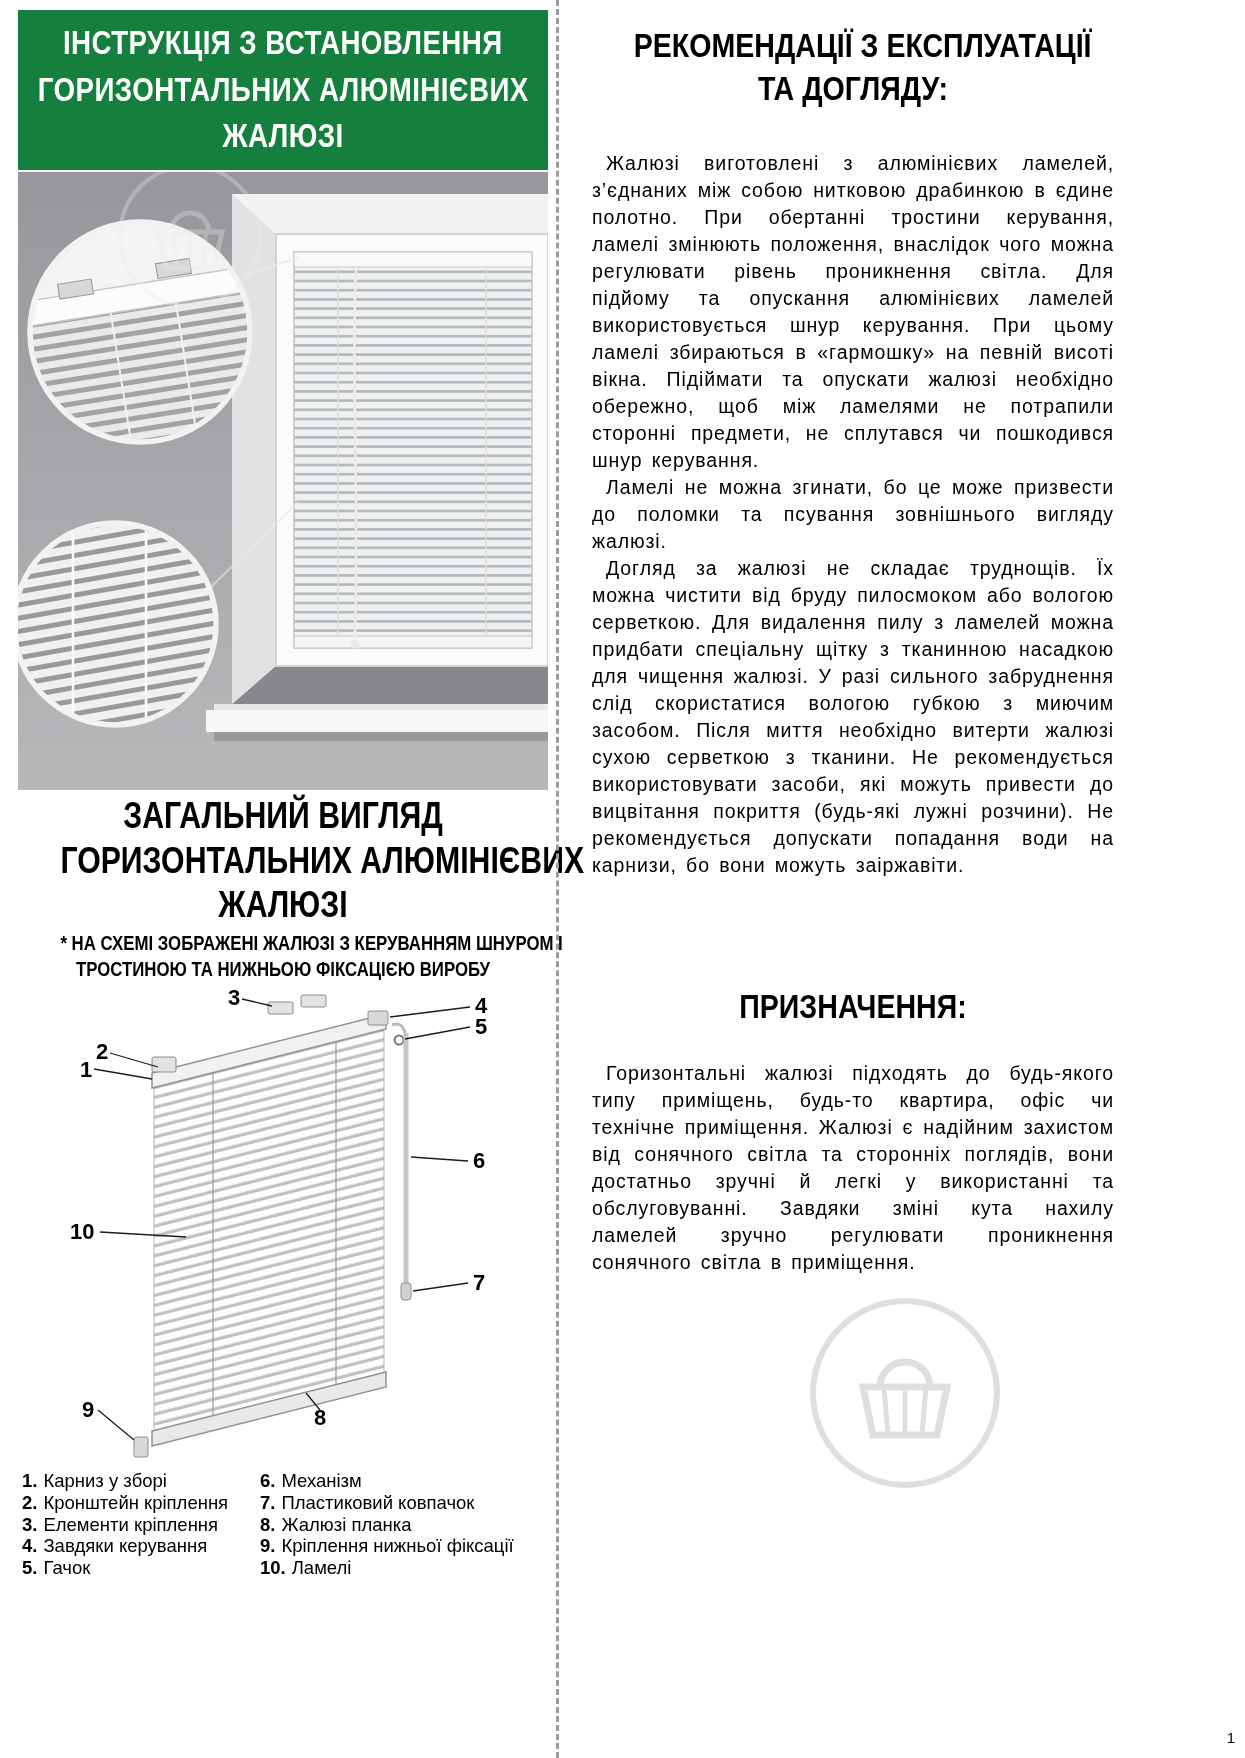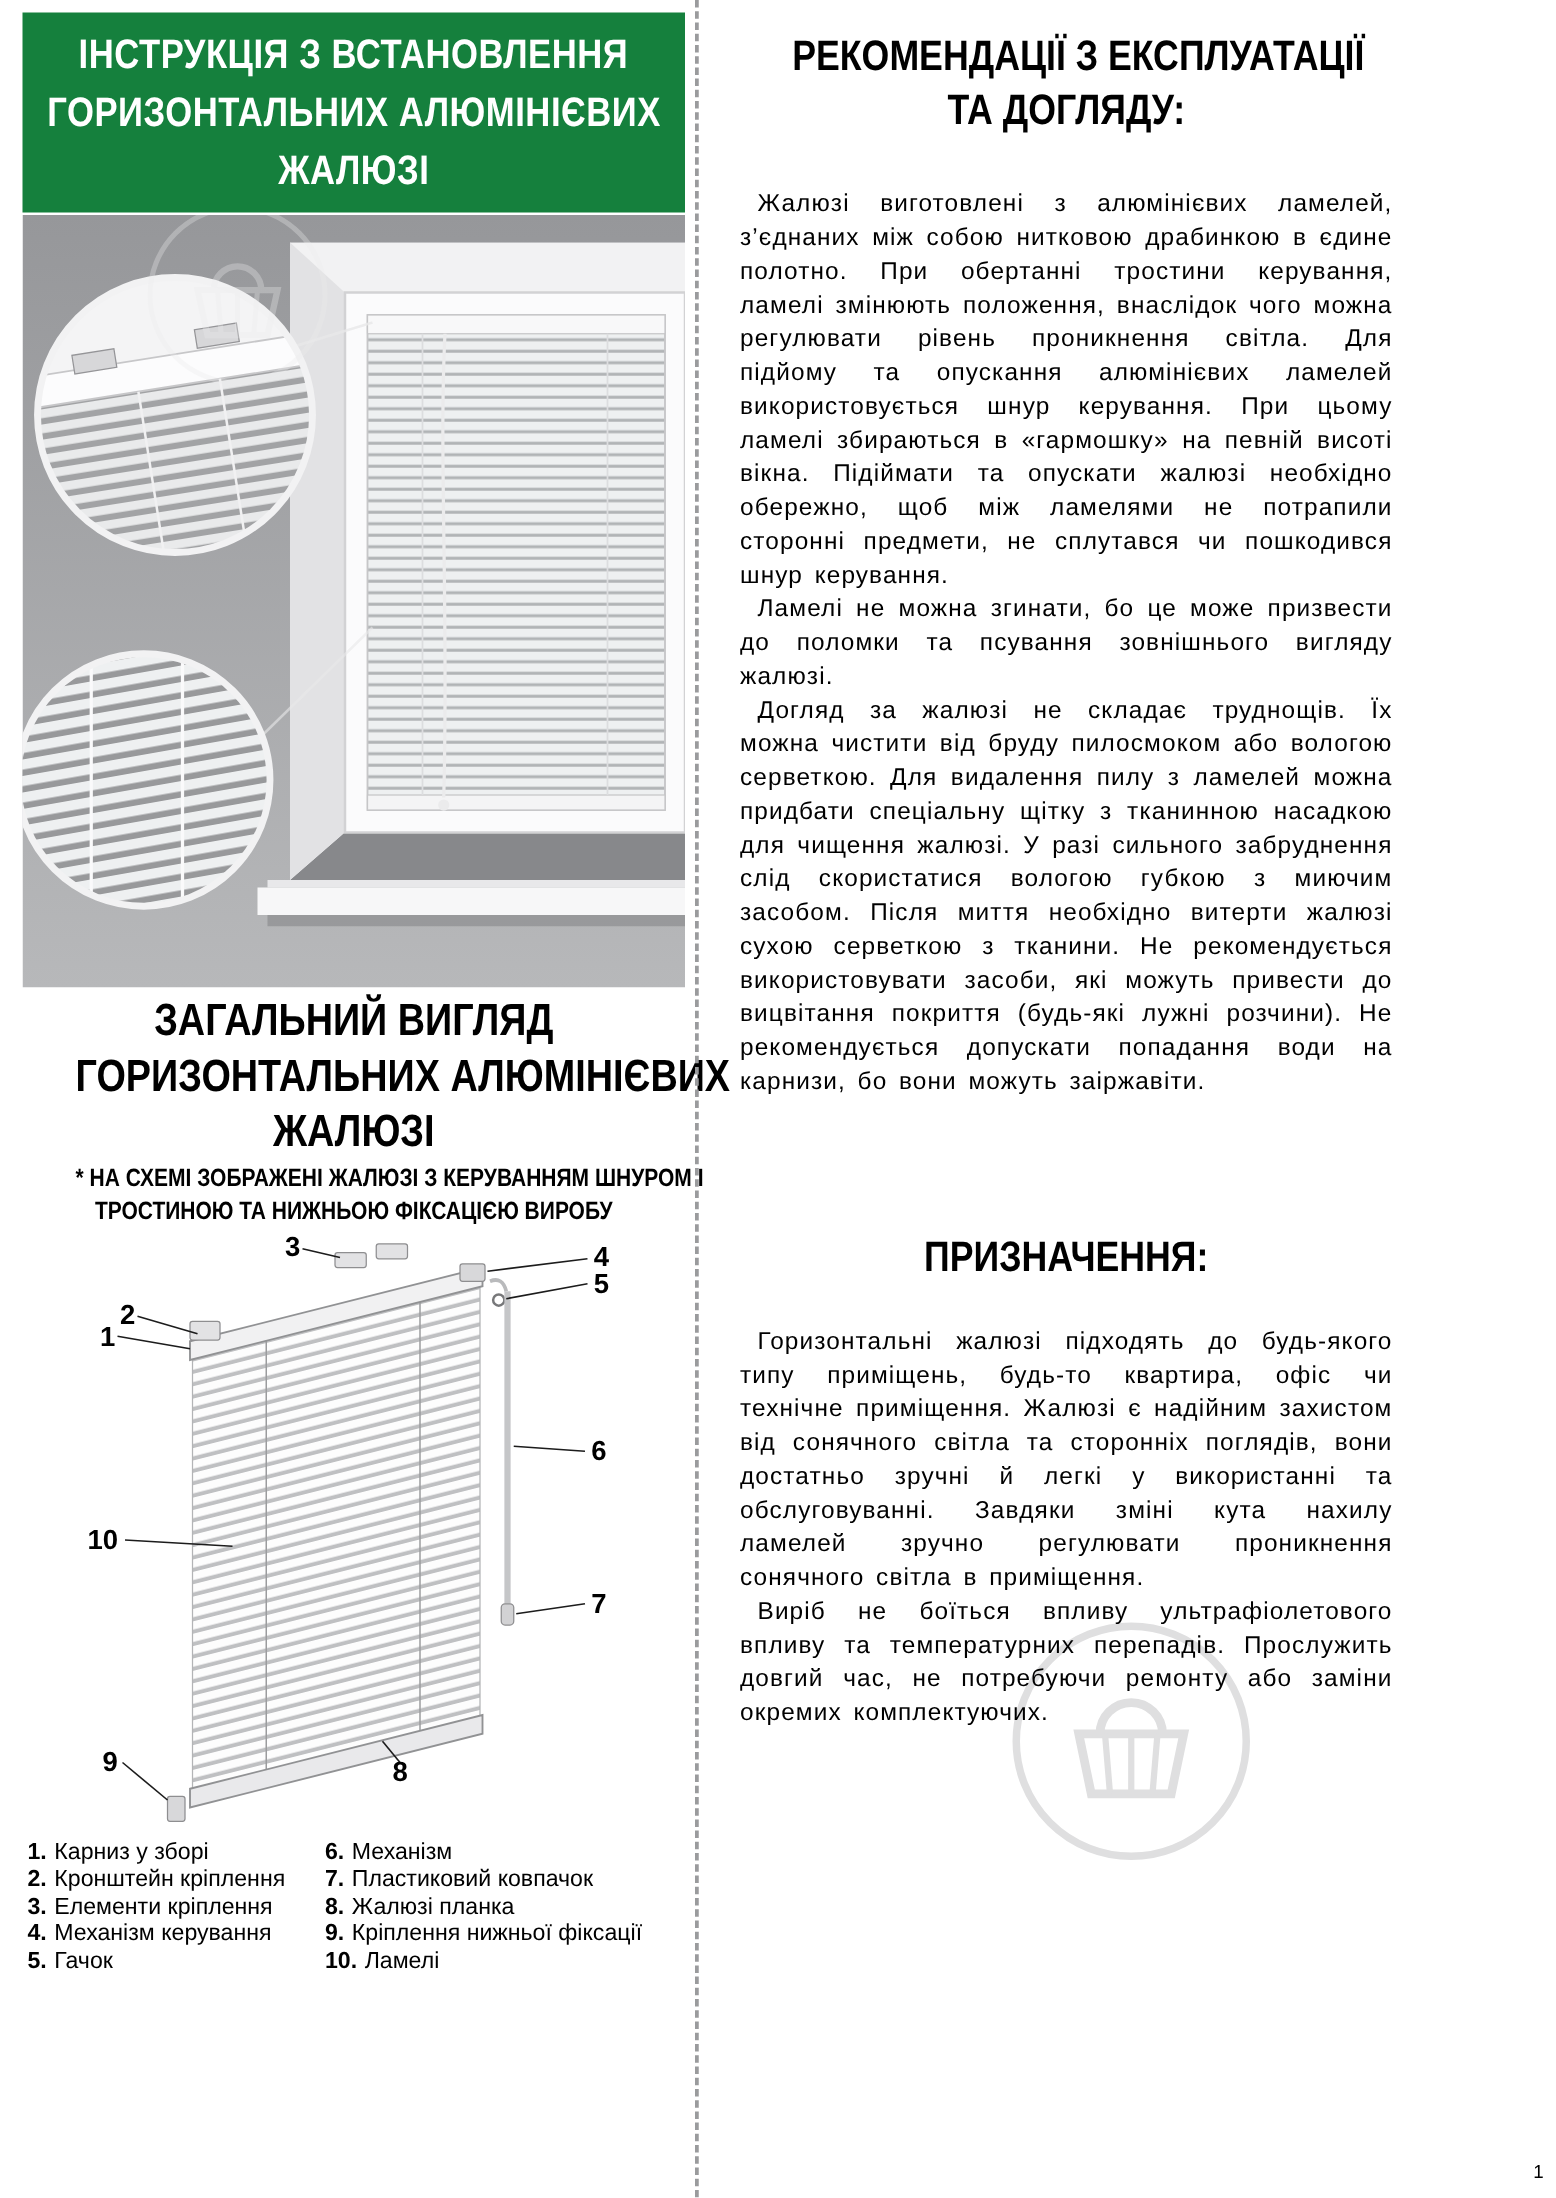--- a/index.html
+++ b/index.html
@@ -223,21 +223,21 @@
         <text x="52" y="254">10</text>
       </g>
     </svg>
   </div>
 
   <div class="legend">
     <div class="lg-col1">
       <div class="lg-item"><span class="lg-num">1.</span><span class="lg-lab">Карниз у зборі</span></div>
       <div class="lg-item"><span class="lg-num">2.</span><span class="lg-lab">Кронштейн кріплення</span></div>
       <div class="lg-item"><span class="lg-num">3.</span><span class="lg-lab">Елементи кріплення</span></div>
-      <div class="lg-item"><span class="lg-num">4.</span><span class="lg-lab">Механізм керування</span></div>
+      <div class="lg-item"><span class="lg-num">4.</span><span class="lg-lab">Завдяки керування</span></div>
       <div class="lg-item"><span class="lg-num">5.</span><span class="lg-lab">Гачок</span></div>
     </div>
     <div class="lg-col2">
       <div class="lg-item"><span class="lg-num">6.</span><span class="lg-lab">Механізм</span></div>
       <div class="lg-item"><span class="lg-num">7.</span><span class="lg-lab">Пластиковий ковпачок</span></div>
       <div class="lg-item"><span class="lg-num">8.</span><span class="lg-lab">Жалюзі планка</span></div>
       <div class="lg-item"><span class="lg-num">9.</span><span class="lg-lab">Кріплення нижньої фіксації</span></div>
       <div class="lg-item"><span class="lg-num">10.</span><span class="lg-lab">Ламелі</span></div>
     </div>
   </div>
@@ -263,18 +263,17 @@
     <div class="body-text">
       <p class="body">Жалюзі виготовлені з алюмінієвих ламелей, з’єднаних між собою нитковою драбинкою в єдине полотно. При обертанні тростини керування, ламелі змінюють положення, внаслідок чого можна регулювати рівень проникнення світла. Для підйому та опускання алюмінієвих ламелей використовується шнур керування. При цьому ламелі збираються в «гармошку» на певній висоті вікна. Підіймати та опускати жалюзі необхідно обережно, щоб між ламелями не потрапили сторонні предмети, не сплутався чи пошкодився шнур керування.</p>
       <p class="body">Ламелі не можна згинати, бо це може призвести до поломки та псування зовнішнього вигляду жалюзі.</p>
       <p class="body">Догляд за жалюзі не складає труднощів. Їх можна чистити від бруду пилосмоком або вологою серветкою. Для видалення пилу з ламелей можна придбати спеціальну щітку з тканинною насадкою для чищення жалюзі. У разі сильного забруднення слід скористатися вологою губкою з миючим засобом. Після миття необхідно витерти жалюзі сухою серветкою з тканини. Не рекомендується використовувати засоби, які можуть привести до вицвітання покриття (будь-які лужні розчини). Не рекомендується допускати попадання води на карнизи, бо вони можуть заіржавіти.</p>
     </div>
 
     <div class="purpose-title cx">ПРИЗНАЧЕННЯ:</div>
 
     <div>
       <p class="body">Горизонтальні жалюзі підходять до будь-якого типу приміщень, будь-то квартира, офіс чи технічне приміщення. Жалюзі є надійним захистом від сонячного світла та сторонніх поглядів, вони достатньо зручні й легкі у використанні та обслуговуванні. Завдяки зміні кута нахилу ламелей зручно регулювати проникнення сонячного світла в приміщення.</p>
-      <p class="body">Виріб не боїться впливу ультрафіолетового впливу та температурних перепадів. Прослужить довгий час, не потребуючи ремонту або заміни окремих комплектуючих.</p>
     </div>
   </div>
 
   <div class="page-num">1</div>
 </div>
 
 </body></html>

